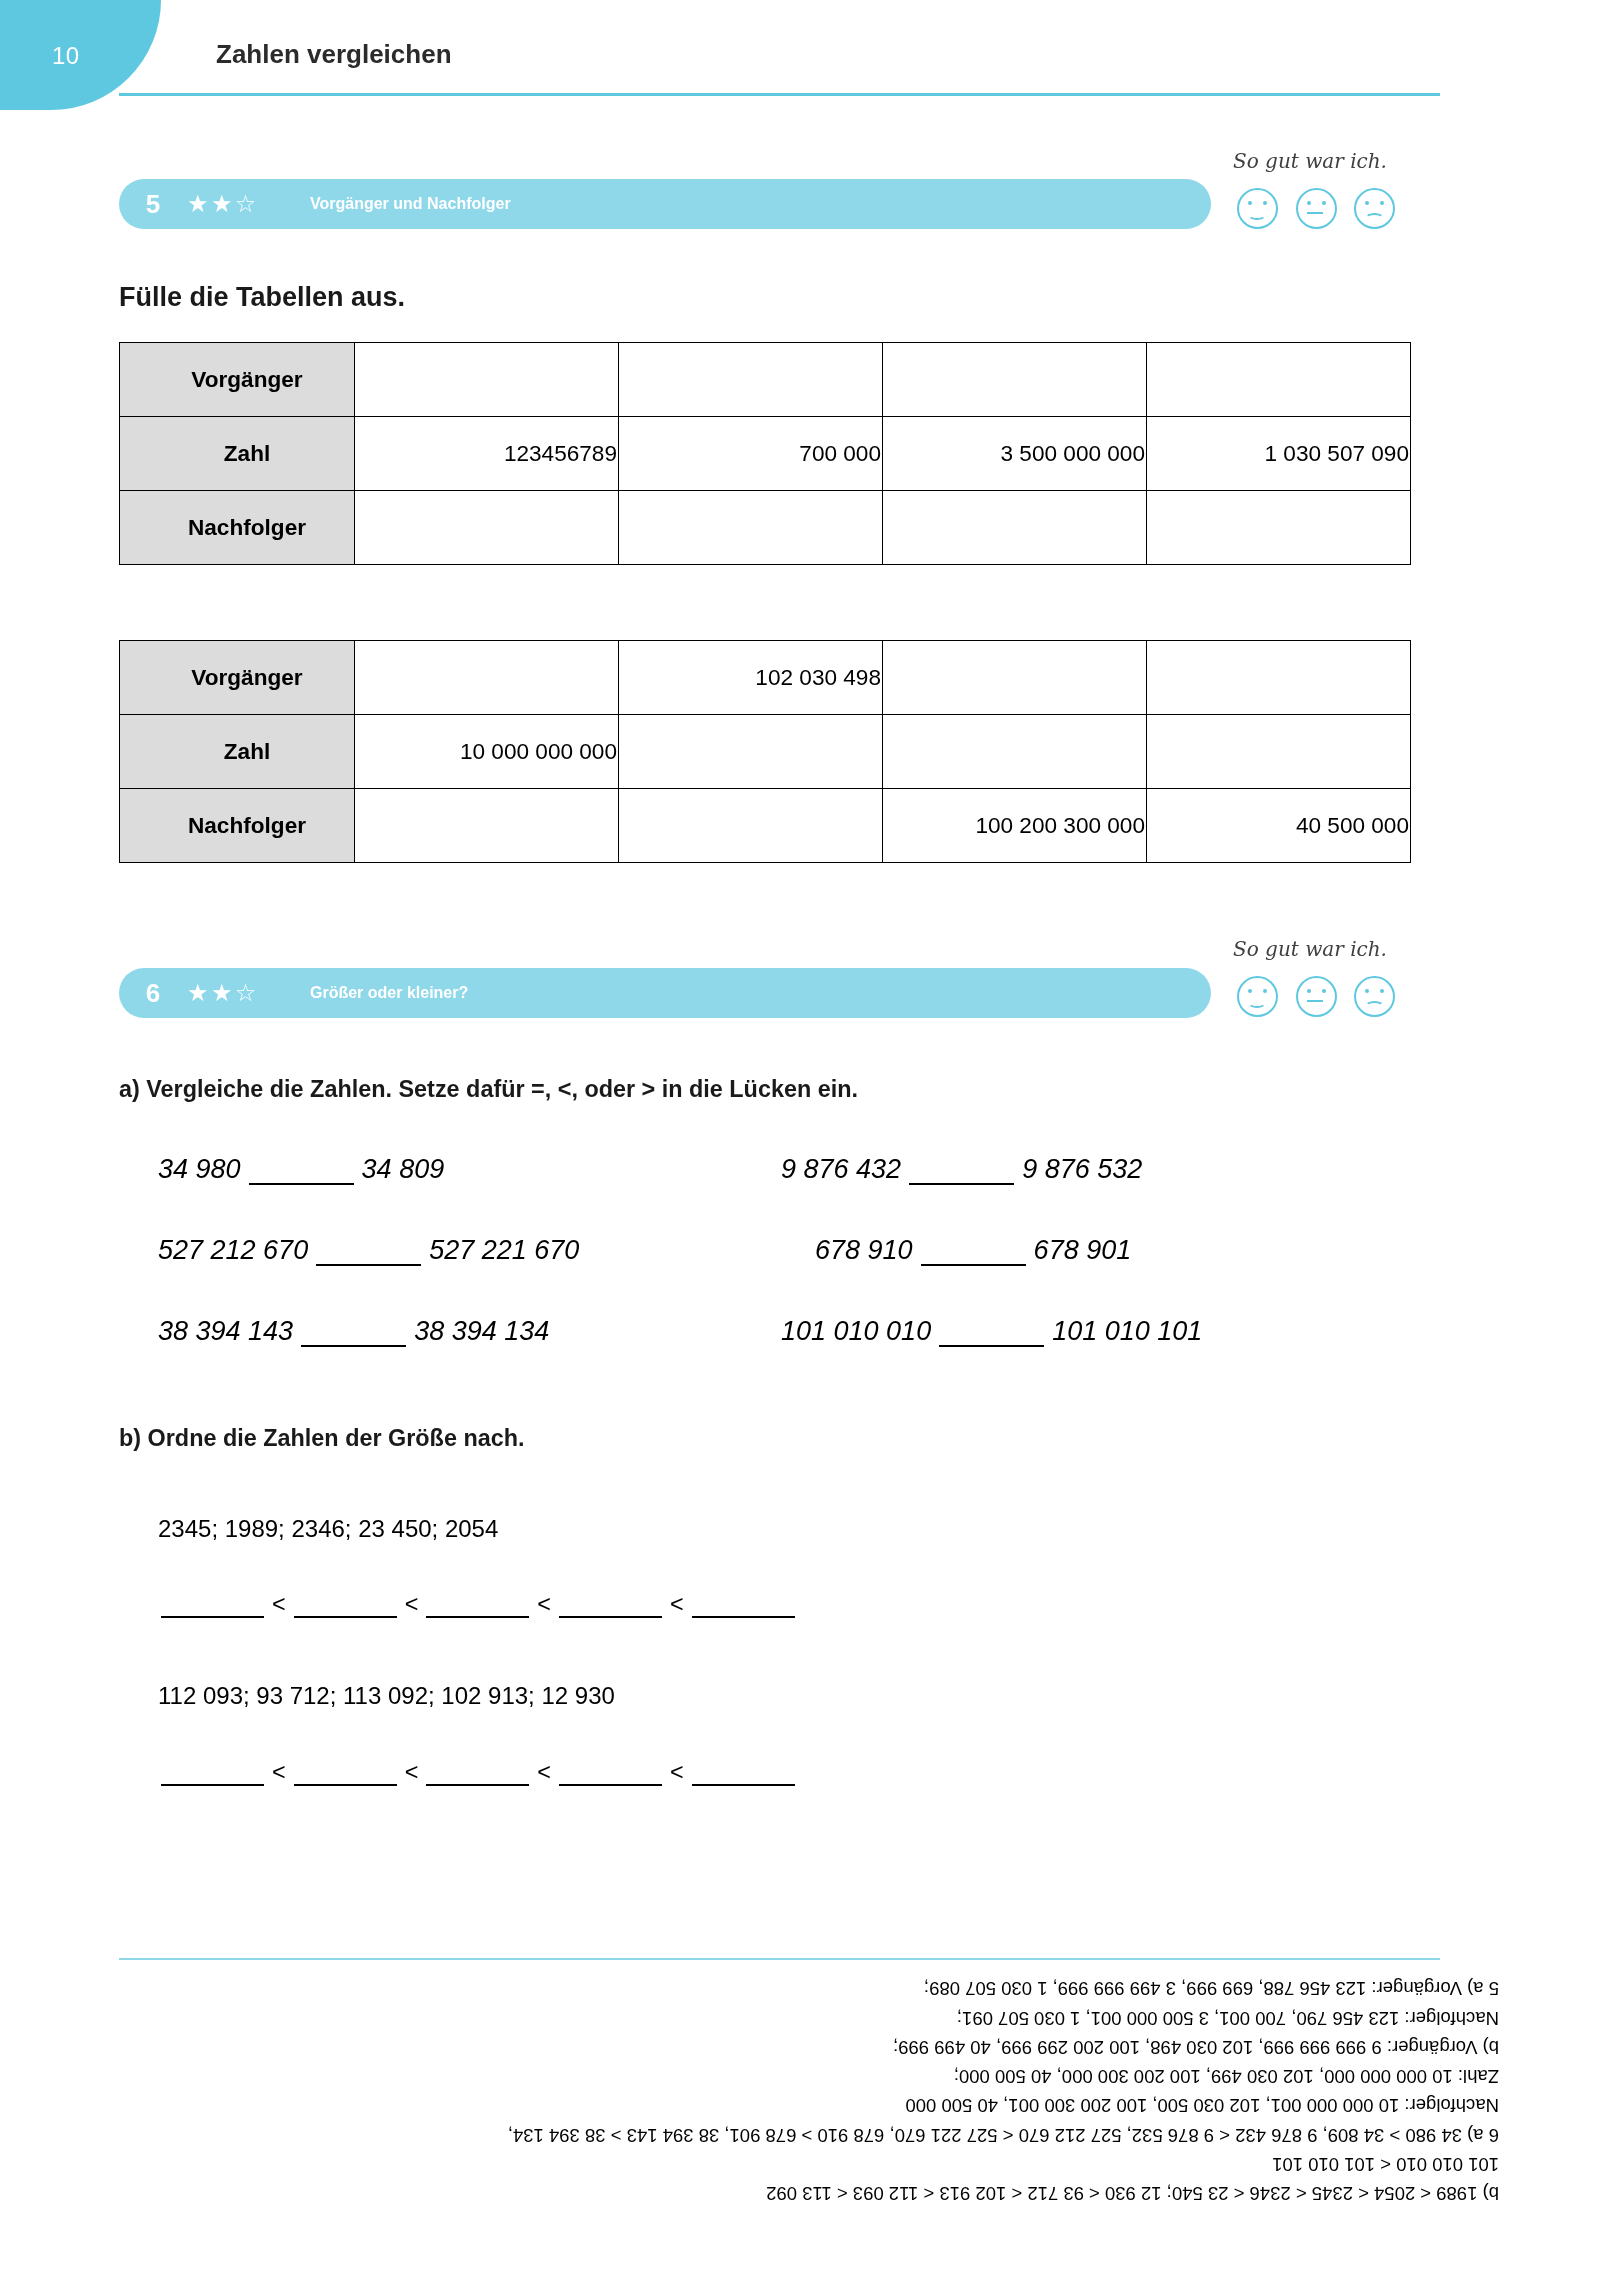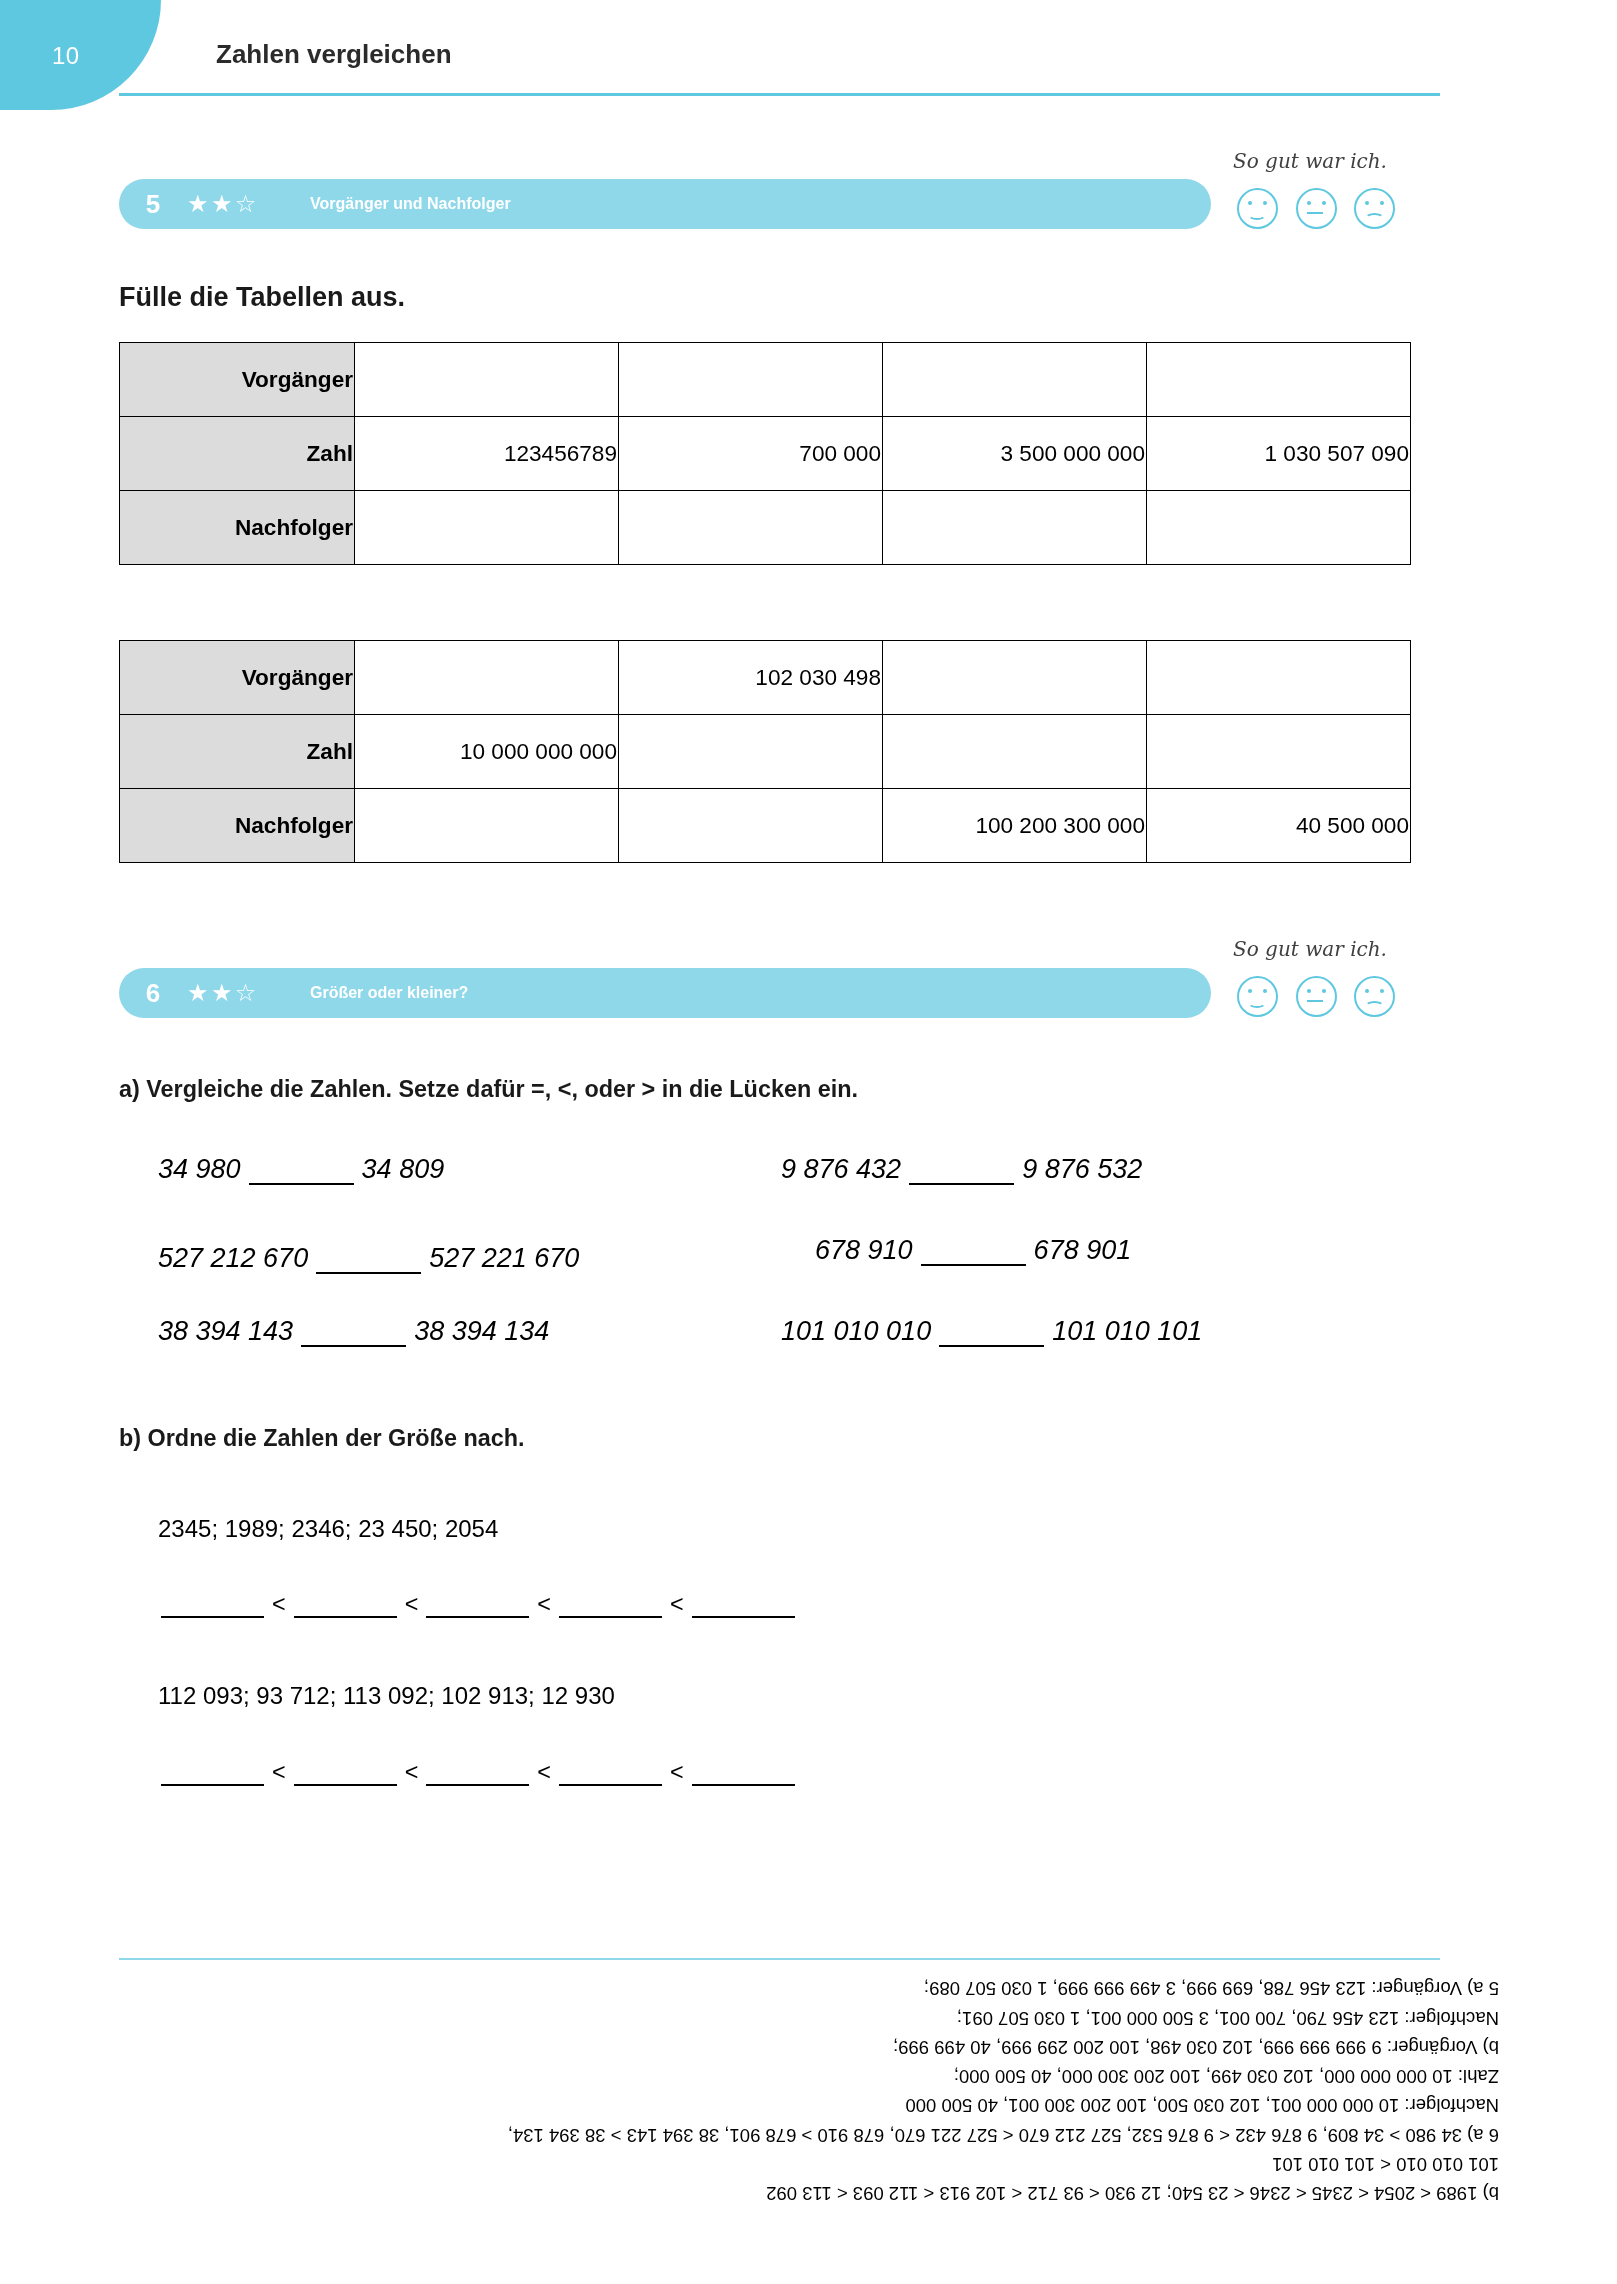--- a/index.html
+++ b/index.html
@@ -165,21 +165,21 @@
   table.grid td {
     border: 1.6px solid #000000;
     height: 71px;
     font-size: 22.6px;
     text-align: right;
     vertical-align: middle;
   }
   table.grid td.rowhead {
     background: #dcdcdc;
     font-weight: 700;
-    text-align: right;
+    text-align: center;
     padding-left: 21px;
   }
 
   
   .sub {
     position: absolute;
     font-size: 23.4px;
     font-weight: 700;
     color: #1a1a1a;
   }
@@ -353,21 +353,21 @@
   <span class="num">6</span>
   <span class="stars">★★☆</span>
   <span class="btitle">Größer oder kleiner?</span>
 </div>
 
 <div class="sub" style="left:119px; top:1076px;">a) Vergleiche die Zahlen. Setze dafür =, &lt;, oder &gt; in die Lücken ein.</div>
 
 <div class="cmp" style="left:158px; top:1154px;">
   <span>34 980</span><span class="blank"></span><span>34 809</span>
 </div>
-<div class="cmp" style="left:158px; top:1235px;margin-top:8px;">
+<div class="cmp" style="left:158px; top:1235px;">
   <span>527 212 670</span><span class="blank"></span><span>527 221 670</span>
 </div>
 <div class="cmp" style="left:158px; top:1316px;">
   <span>38 394 143</span><span class="blank"></span><span>38 394 134</span>
 </div>
 
 <div class="cmp" style="left:781px; top:1154px;">
   <span>9 876 432</span><span class="blank"></span><span>9 876 532</span>
 </div>
 <div class="cmp" style="left:781px; top:1235px;margin-left:34px;">

